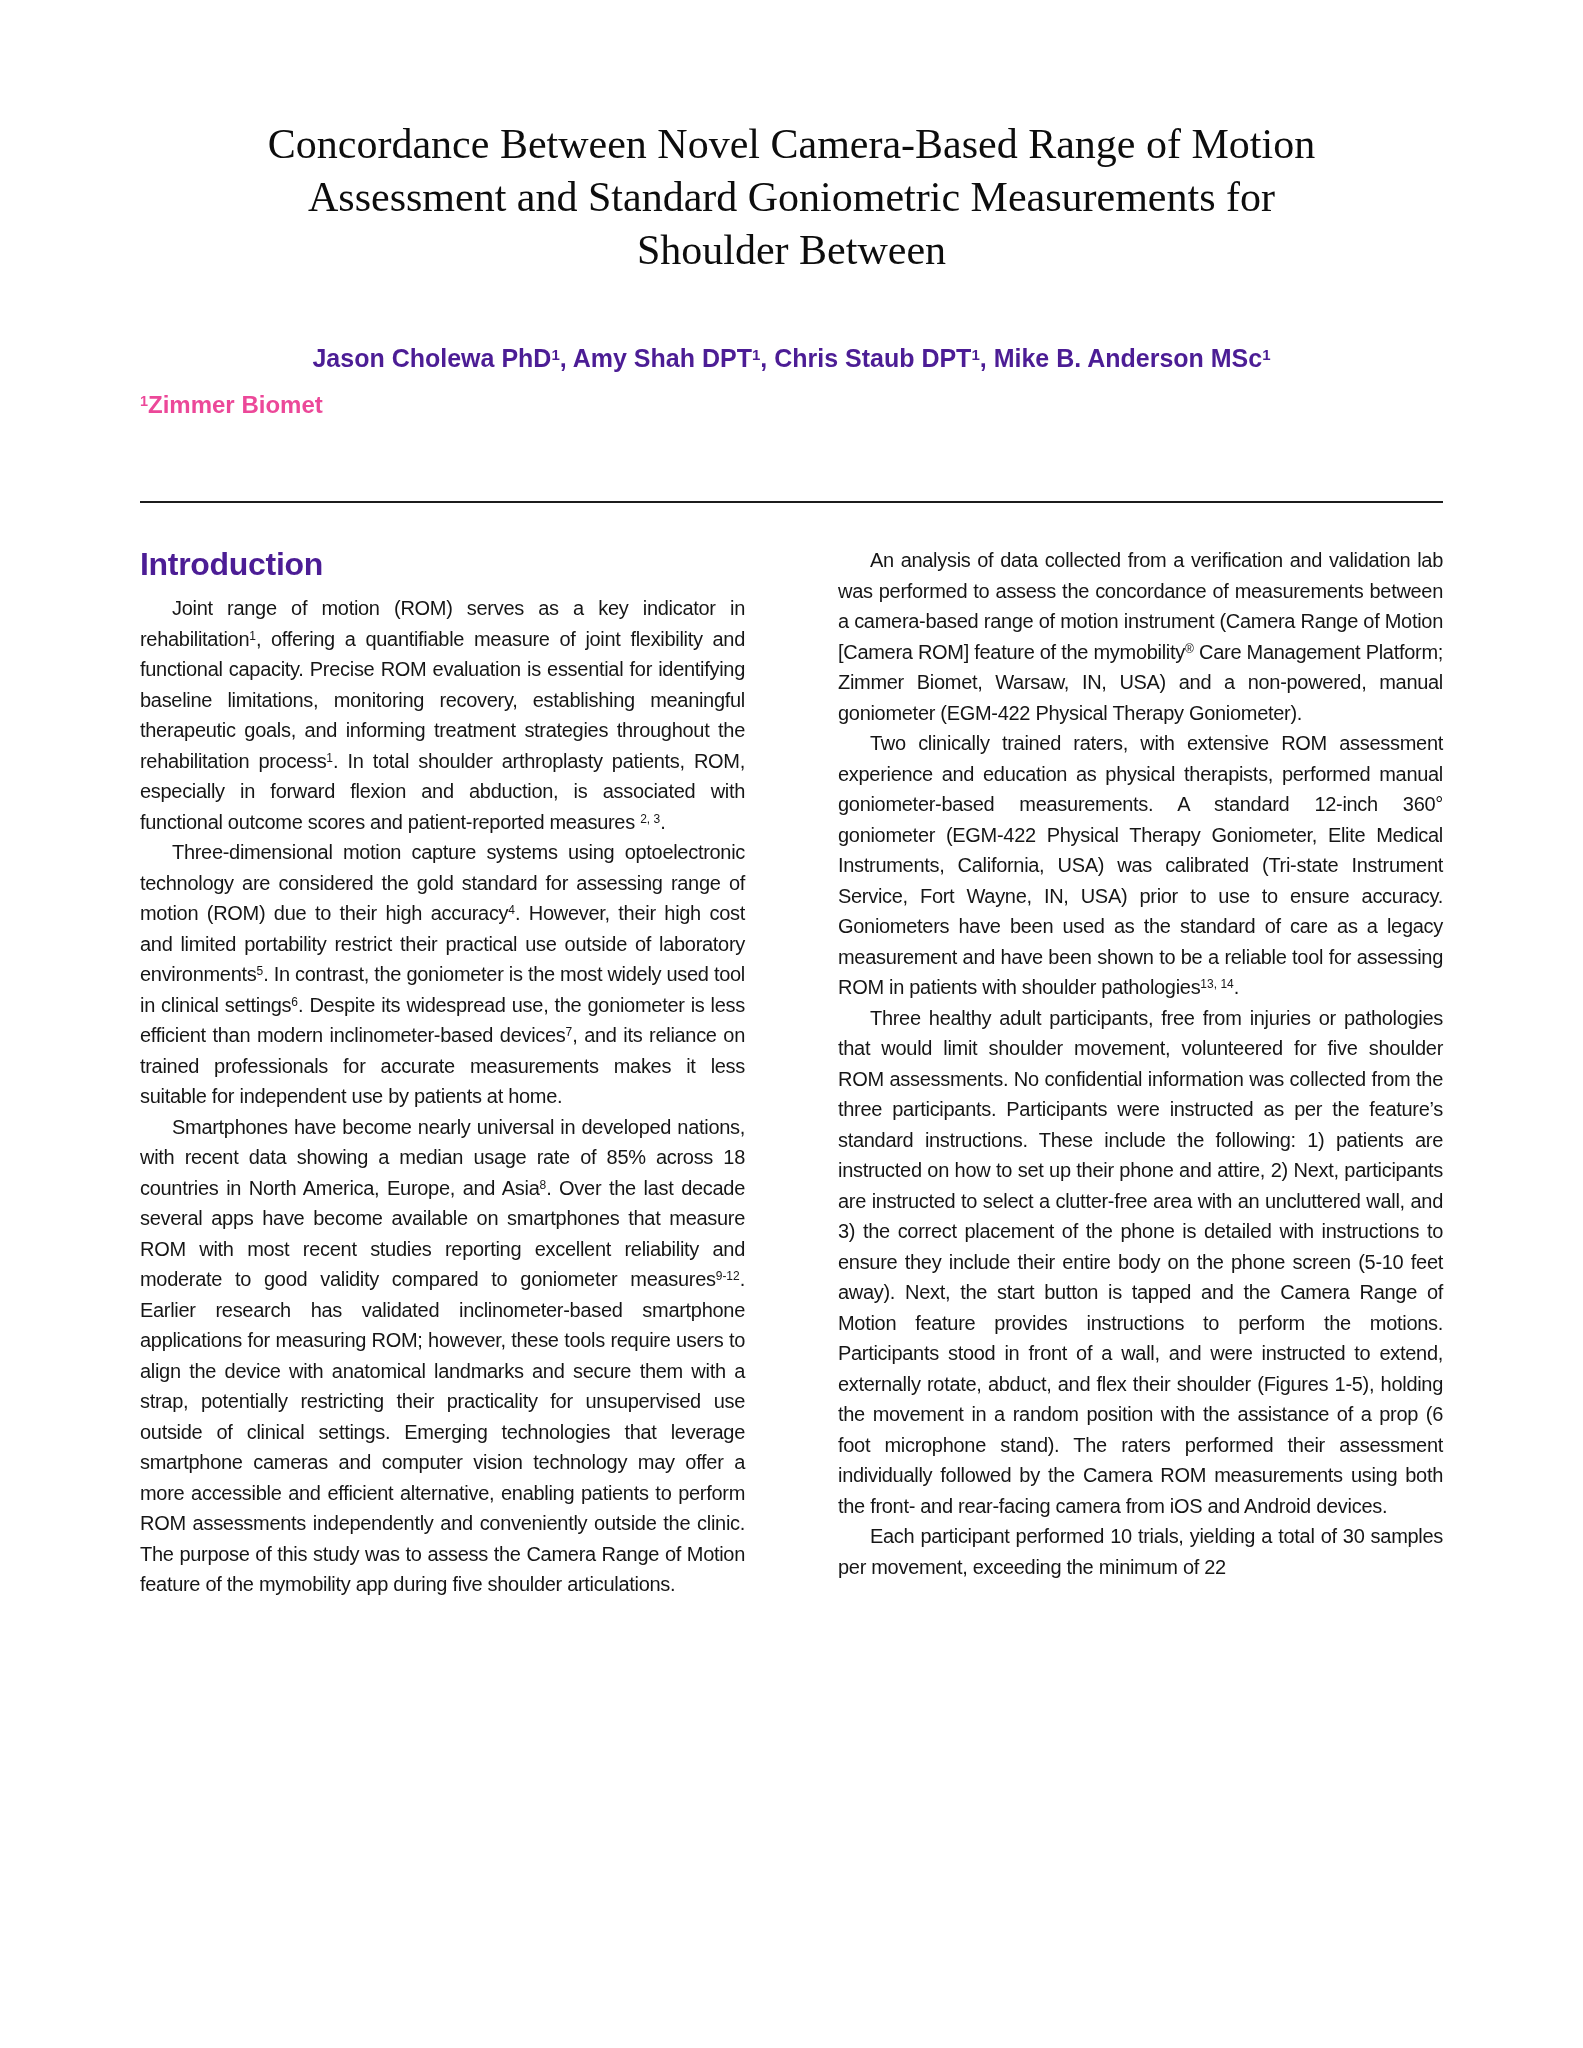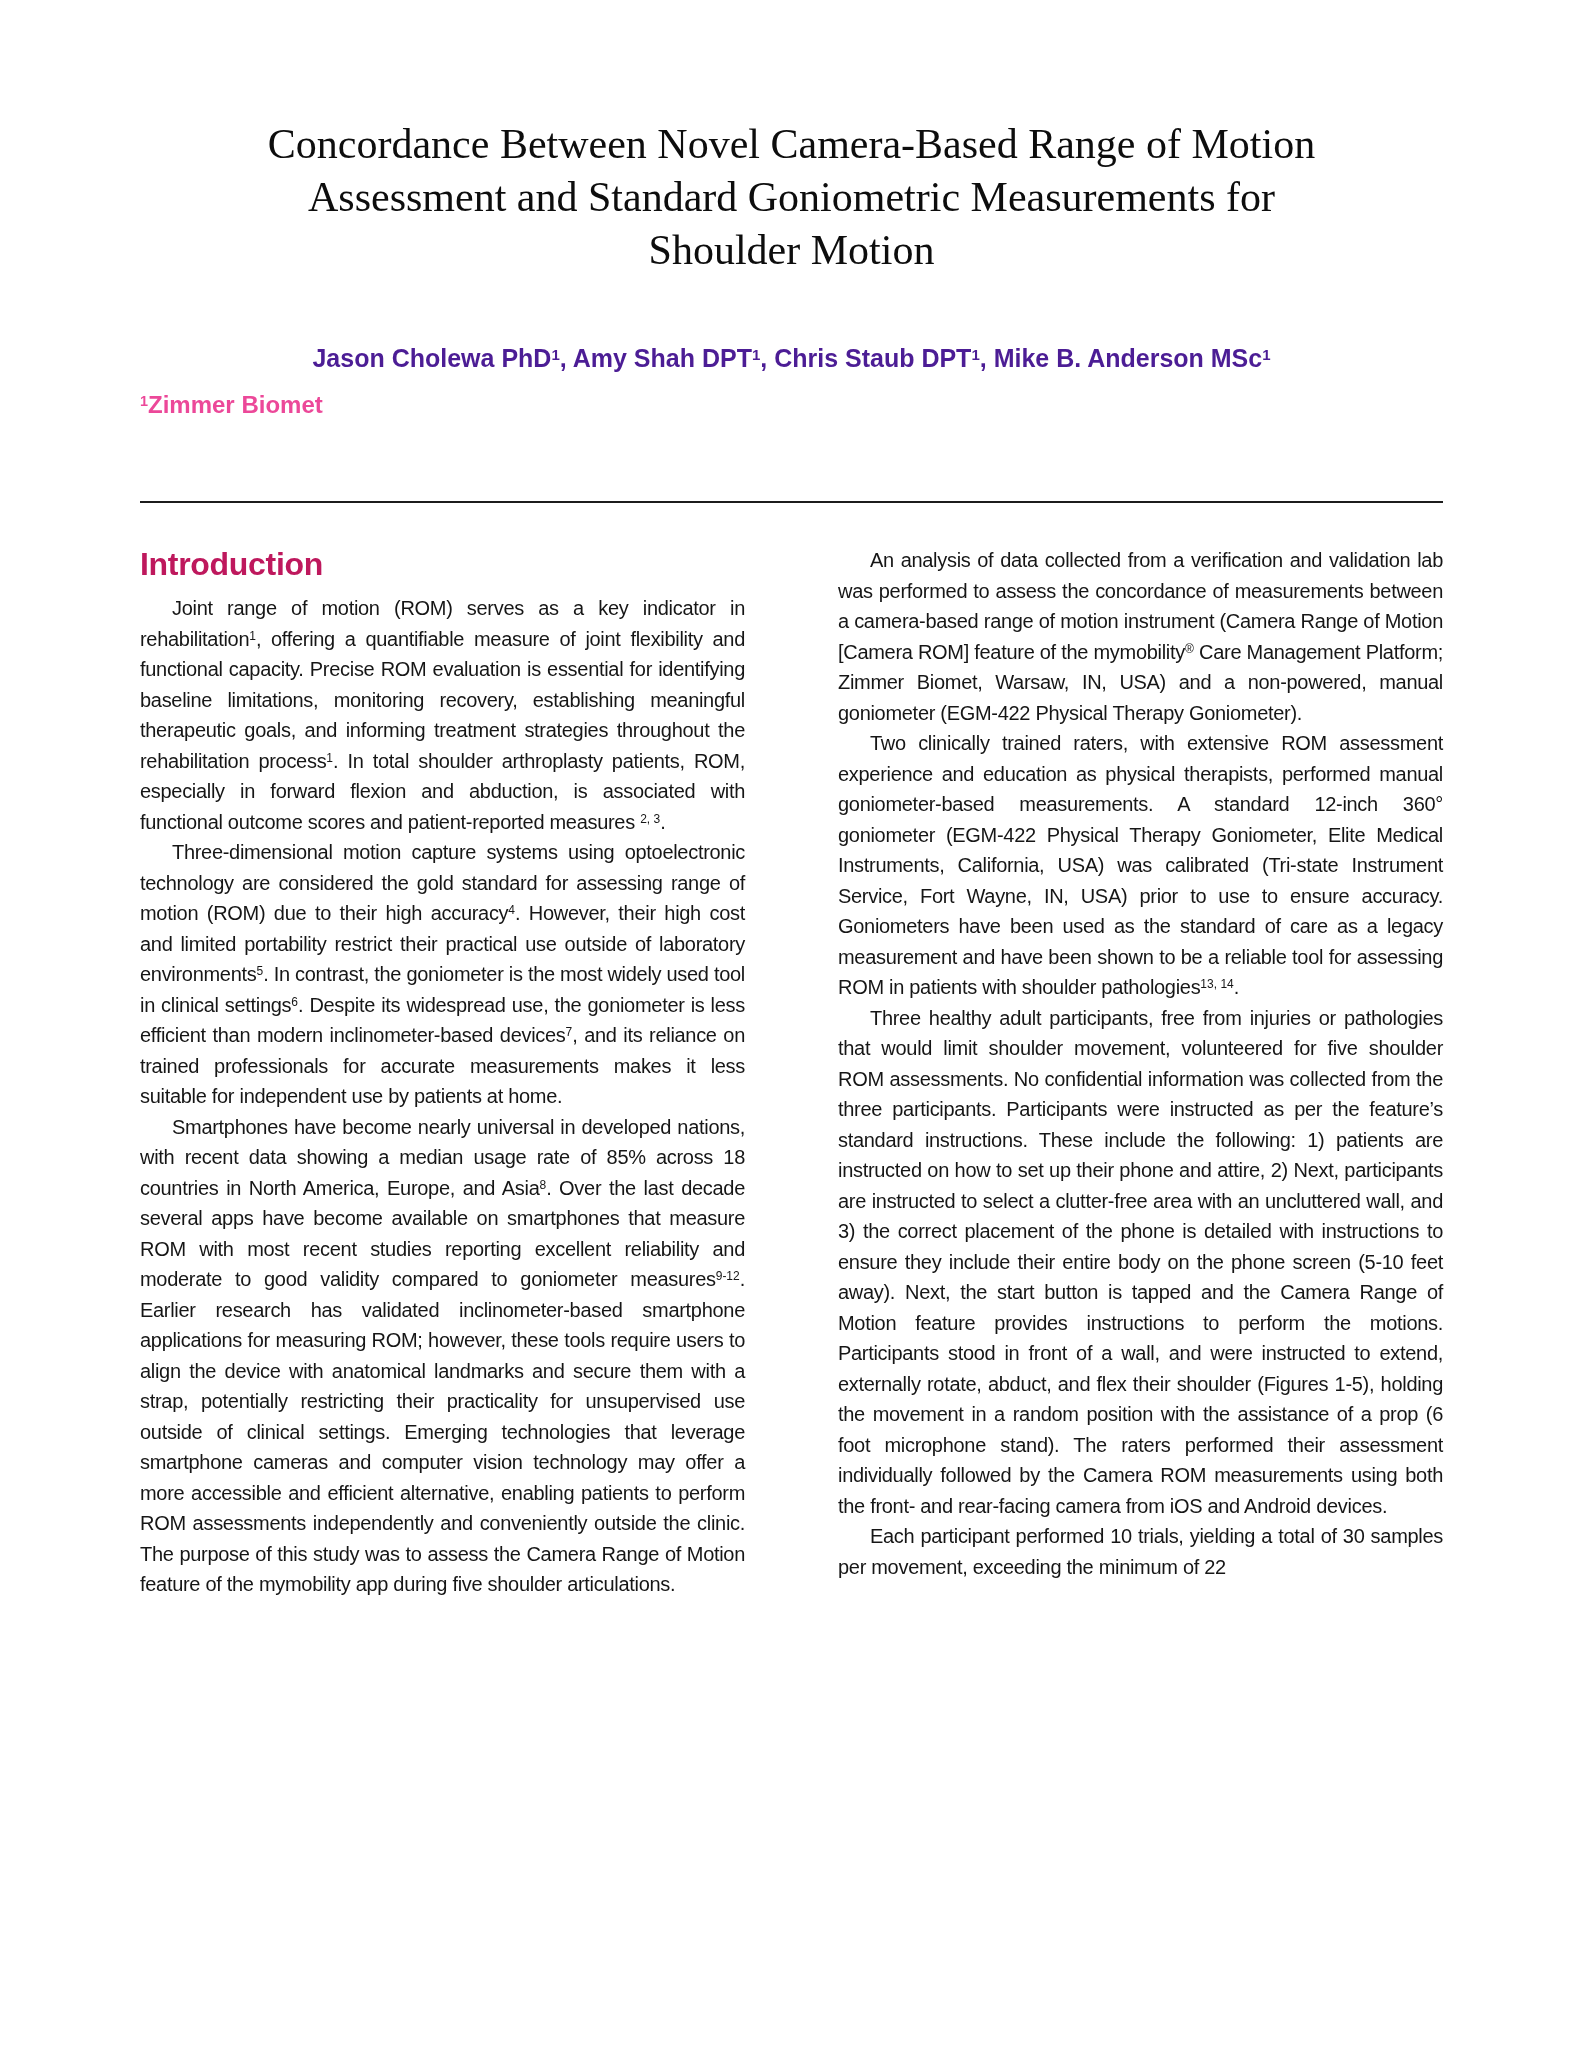--- a/index.html
+++ b/index.html
@@ -49,21 +49,21 @@
     margin-top: 42px;
     display: flex;
     gap: 93px;
   }
   .col { width: 605px; }
   .section-heading {
     margin: 0 0 10px 0;
     font-size: 32px;
     line-height: 38px;
     font-weight: bold;
-    color: #be185d;
+    color: #4c1d95;
     letter-spacing: -0.3px;
   }
   .body-par {
     margin: 0;
     font-size: 20px;
     line-height: 30.5px;
     letter-spacing: -0.3px;
     text-align: justify;
     text-align-last: left;
     text-indent: 32px;
@@ -83,21 +83,21 @@
 </head>
 <body>
 
 <div class="page">
   <div class="content">
 
     <header>
       <h1 class="title">
         <span class="title-line">Concordance Between Novel Camera-Based Range of Motion</span>
         <span class="title-line">Assessment and Standard Goniometric Measurements for</span>
-        <span class="title-line">Shoulder Motion</span>
+        <span class="title-line">Shoulder Between</span>
       </h1>
       <p class="authors">Jason Cholewa PhD<sup>1</sup>, Amy Shah DPT<sup>1</sup>, Chris Staub DPT<sup>1</sup>, Mike B. Anderson MSc<sup>1</sup></p>
       <p class="affiliation"><sup>1</sup>Zimmer Biomet</p>
     </header>
 
     <div class="rule"></div>
 
     <main class="columns">
 
       <section class="col">

